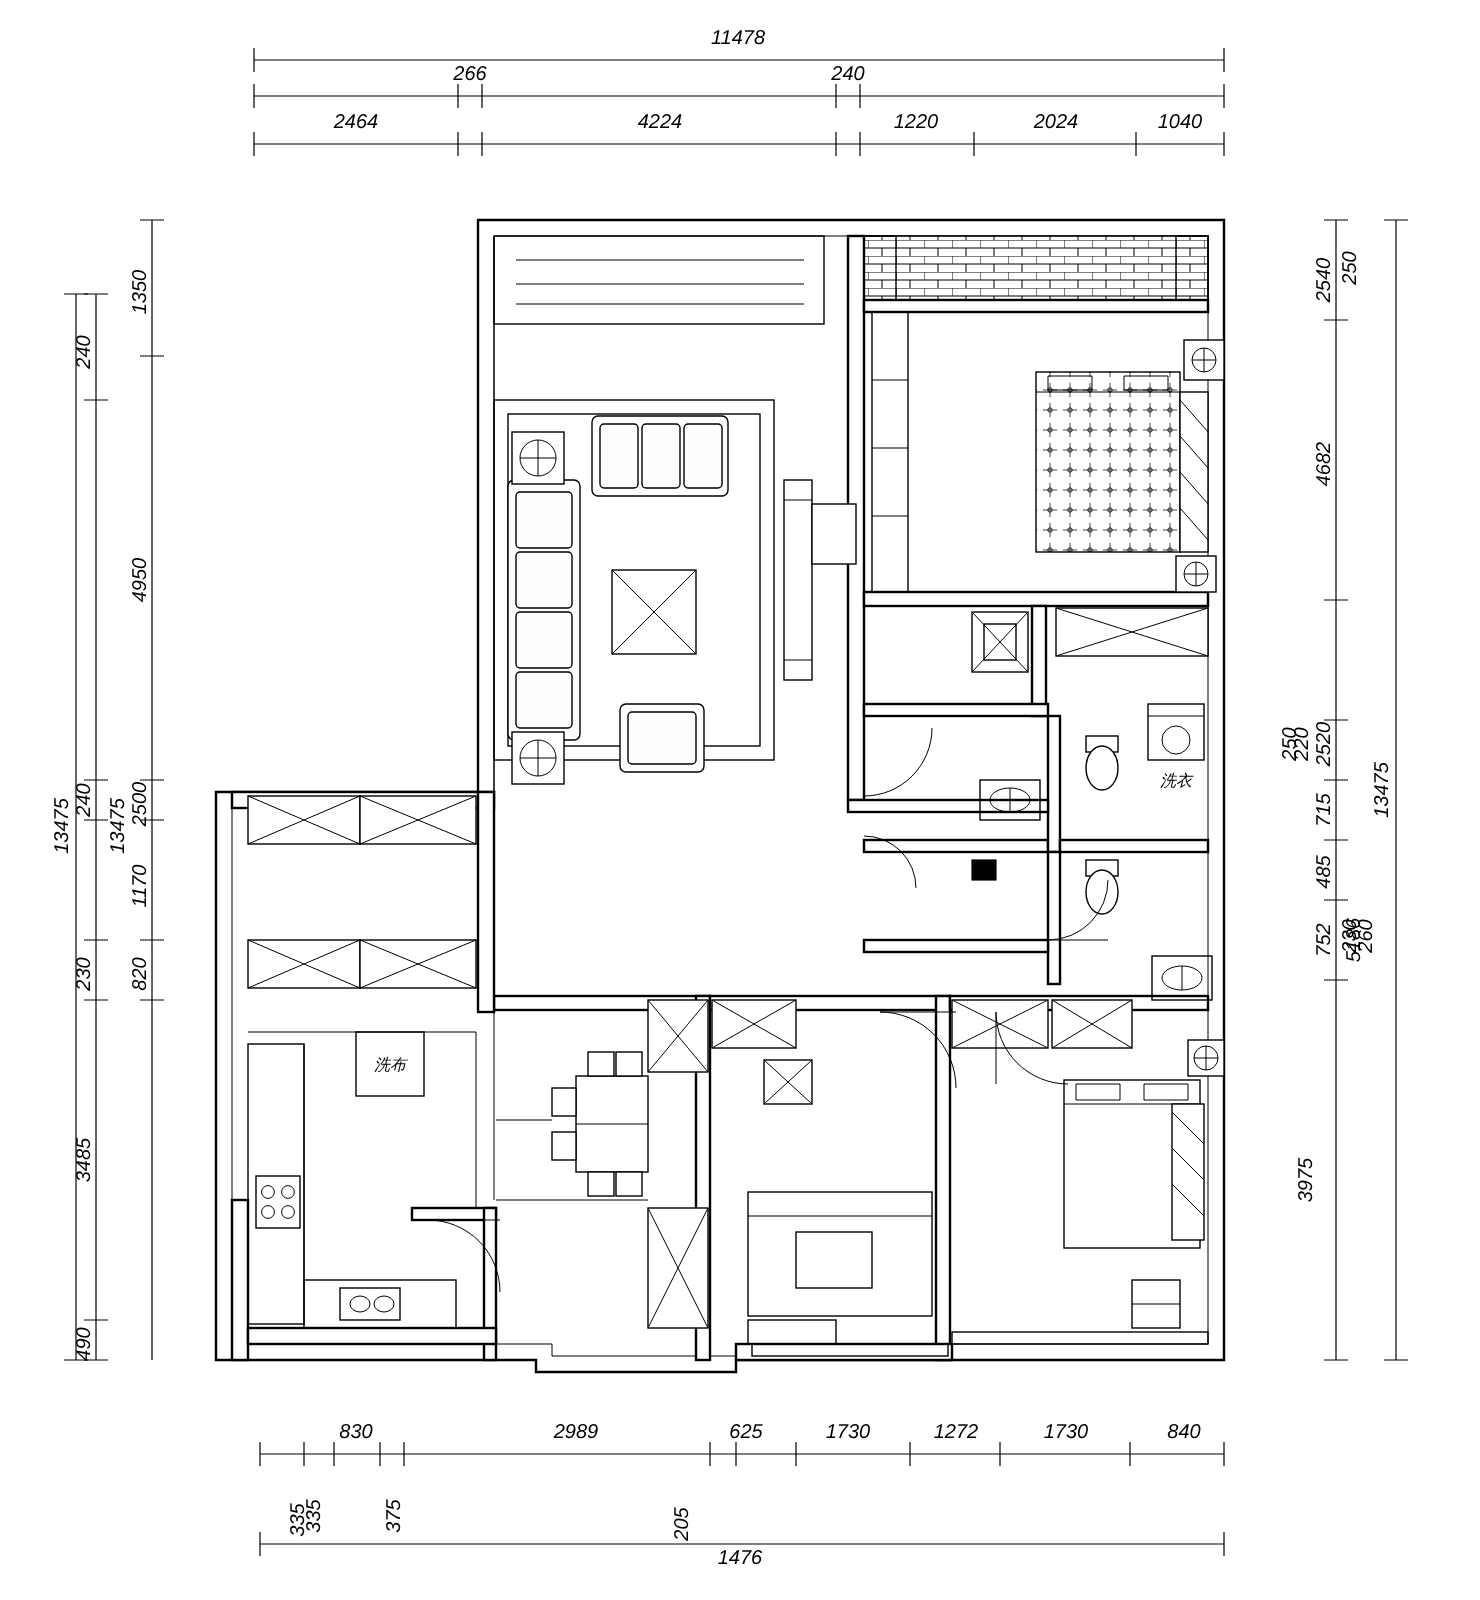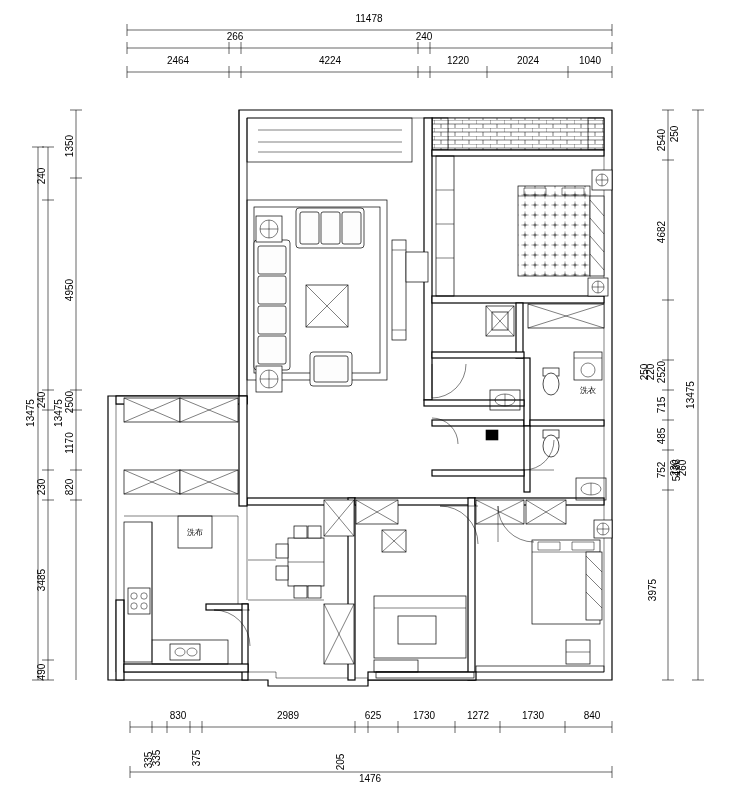--- a/index.html
+++ b/index.html
@@ -11,20 +11,21 @@
     width: 740px;
     height: 800px;
     font-family: "Liberation Sans", sans-serif;
     color: #000000;
     overflow: hidden;
   }
   #floorplan-root {
     position: relative;
     width: 740px;
     height: 580px;
+    font-style: italic;
   }
   svg.plan {
     position: absolute;
     left: 0;
     top: 0;
     width: 740px;
     height: 800px;
     shape-rendering: geometricPrecision;
   }
   .wall {

